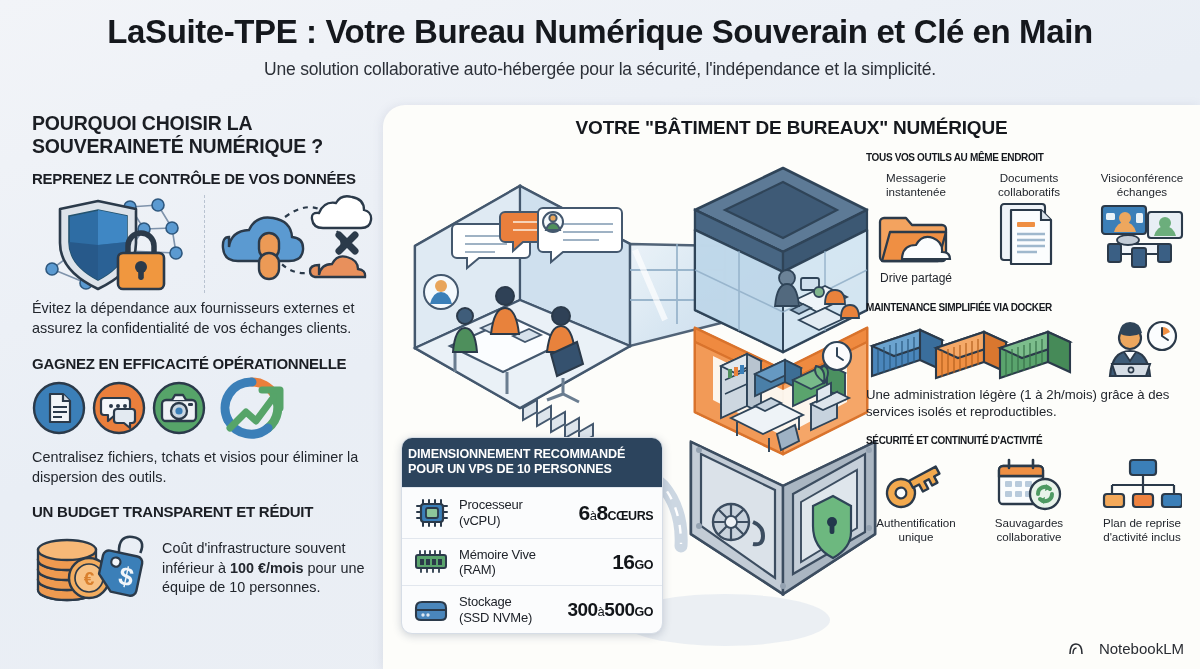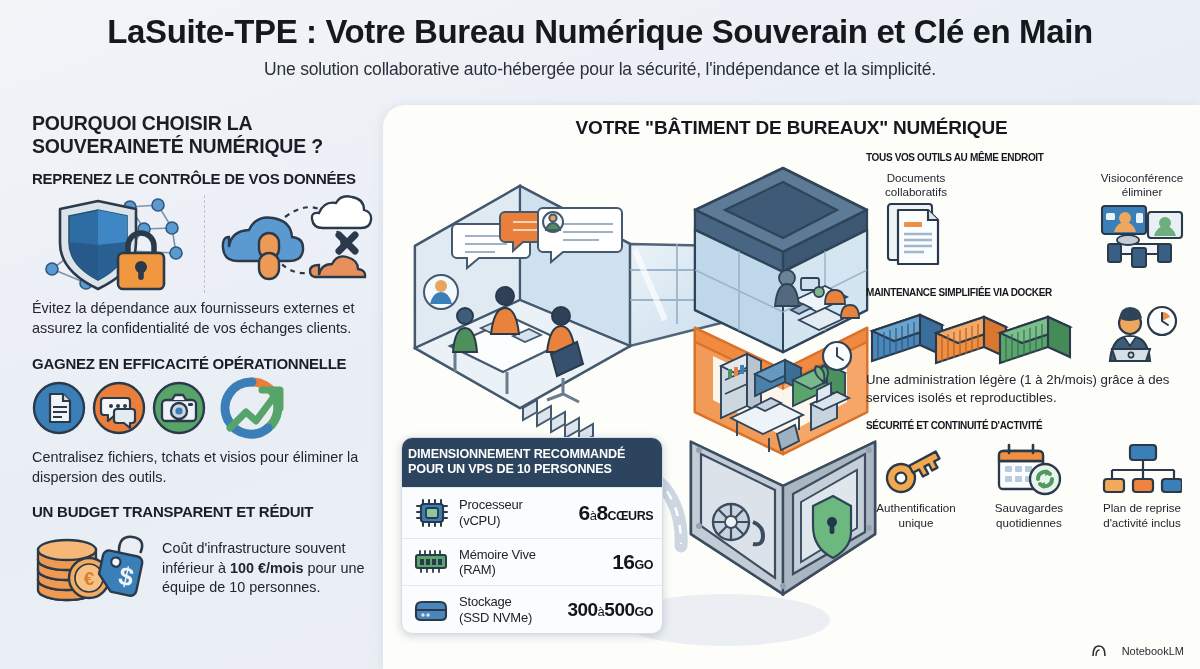--- a/index.html
+++ b/index.html
@@ -190,21 +190,21 @@
     font-size: 13.2px;
     color: #22262d;
     line-height: 1.33;
   }
 
   
   .watermark {
     position: absolute;
     right: 16px; bottom: 12px;
     display: flex; align-items: center; gap: 15px;
-    font-size: 11px; color: #2a2d33;
+    font-size: 15px; color: #2a2d33;
     z-index: 9;
   }
 </style>
 </head>
 <body>
 
 <div class="page">
 
   <div class="header">
     <div class="title">LaSuite-TPE : Votre Bureau Numérique Souverain et Clé en Main</div>
@@ -624,20 +624,34 @@
     </div>
   </div>
 
   <div class="right-col">
 
     <div>
       <div class="r-head">TOUS VOS OUTILS AU MÊME ENDROIT</div>
 
       <div class="r-items">
 
+        <div class="r-item">
+          <div class="r-cap">
+            <div>Messagerie</div>
+            <div>instantenée</div>
+          </div>
+          <div class="r-fig">
+            <svg width="80" height="66" viewBox="0 0 80 66">
+              <path d="M8 16 h22 l6 7 h30 a4 4 0 0 1 4 4 v28 a4 4 0 0 1 -4 4 h-58 a4 4 0 0 1 -4 -4 v-35 a4 4 0 0 1 4 -4 z" fill="#f3a35f" stroke="#2b3a4a" stroke-width="2.3" stroke-linejoin="round"></path>
+              <path d="M14 30 h56 l-8 29 h-56 z" fill="#ef8f43" stroke="#2b3a4a" stroke-width="2.3" stroke-linejoin="round"></path>
+              <path d="M26 56 q1 -13 14 -13 q6 -11 17 -7 q10 4 9 14 q8 0 8 7 h-48 z" fill="#fbfdfe" stroke="#2b3a4a" stroke-width="2.2"></path>
+            </svg>
+          </div>
+          <div class="r-cap" style="font-size:12px;">Drive partagé</div>
+        </div>
 
         <div class="r-item">
           <div class="r-cap">
             <div>Documents</div>
             <div>collaboratifs</div>
           </div>
           <div class="r-fig">
             <svg width="72" height="70" viewBox="0 0 72 70">
               <rect x="8" y="4" width="44" height="56" rx="3" fill="#eef3f8" stroke="#2b3a4a" stroke-width="2.1"></rect>
               <path d="M18 10 h30 l10 10 v44 h-40 z" fill="#fbfdfe" stroke="#2b3a4a" stroke-width="2.2" stroke-linejoin="round"></path>
@@ -646,21 +660,21 @@
               <g stroke="#9fb8cd" stroke-width="2.4">
                   <path d="M24 34h28M24 40h28M24 46h28M24 52h20"></path>
                 </g>
             </svg>
           </div>
         </div>
 
         <div class="r-item">
           <div class="r-cap">
             <div>Visioconférence</div>
-            <div>éliminer</div>
+            <div>échanges</div>
           </div>
           <div class="r-fig">
             <svg width="88" height="70" viewBox="0 0 88 70">
               <rect x="4" y="6" width="44" height="28" rx="3" fill="#3b7fb8" stroke="#2b3a4a" stroke-width="2.1"></rect>
               <circle cx="27" cy="18" r="6" fill="#eda75e"></circle>
               <path d="M16 32 q3 -10 11 -10 q8 0 11 10 z" fill="#eda75e"></path>
               <rect x="8" y="13" width="9" height="7" rx="1.5" fill="#e9f2f8"></rect>
               <rect x="38" y="13" width="7" height="10" rx="1.5" fill="#e9f2f8"></rect>
               <rect x="50" y="12" width="34" height="26" rx="3" fill="#e8eff5" stroke="#2b3a4a" stroke-width="2.1"></rect>
               <circle cx="67" cy="23" r="6" fill="#6cae7c"></circle>
@@ -764,21 +778,21 @@
               </g>
               <circle cx="52" cy="38" r="15" fill="#e8f3ea" stroke="#2b3a4a" stroke-width="2.3"></circle>
               <path d="M45 38 a7 7 0 0 1 12 -5" fill="none" stroke="#4e9a62" stroke-width="4" stroke-linecap="round"></path>
               <path d="M59 38 a7 7 0 0 1 -12 5" fill="none" stroke="#4e9a62" stroke-width="4" stroke-linecap="round"></path>
               <path d="M53 28 l5 4 l-6 3 z" fill="#4e9a62"></path>
               <path d="M51 48 l-5 -4 l6 -3 z" fill="#4e9a62"></path>
             </svg>
           </div>
           <div class="r-cap">
             <div>Sauvagardes</div>
-            <div>quotidiennes</div>
+            <div>collaborative</div>
           </div>
         </div>
 
         <div class="r-item">
           <div class="r-fig" style="height:62px;">
             <svg width="80" height="58" viewBox="0 0 80 58">
               <rect x="28" y="4" width="26" height="15" rx="3" fill="#3b7fb8" stroke="#2b3a4a" stroke-width="2.2"></rect>
               <g stroke="#2b3a4a" stroke-width="2.2" fill="none">
                 <path d="M41 19 v10 M10 29 h62 M10 29 v9 M41 29 v9 M72 29 v9"></path>
               </g>

